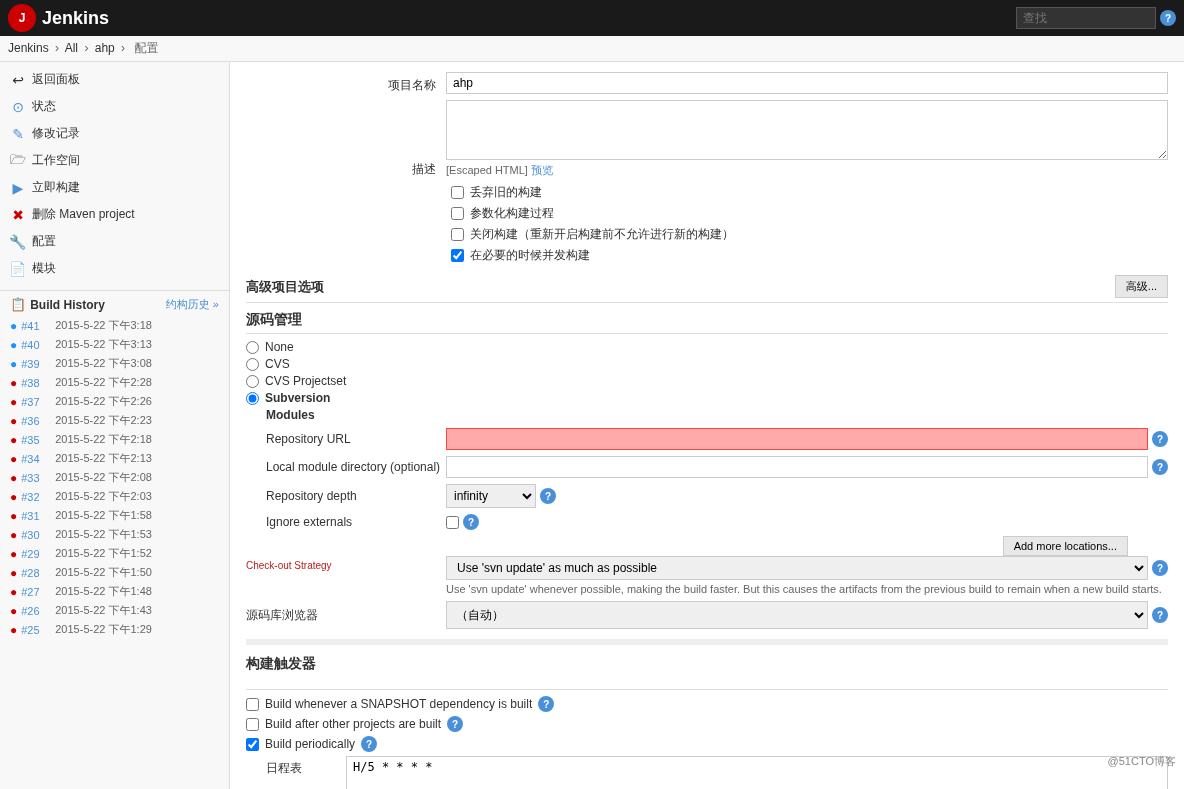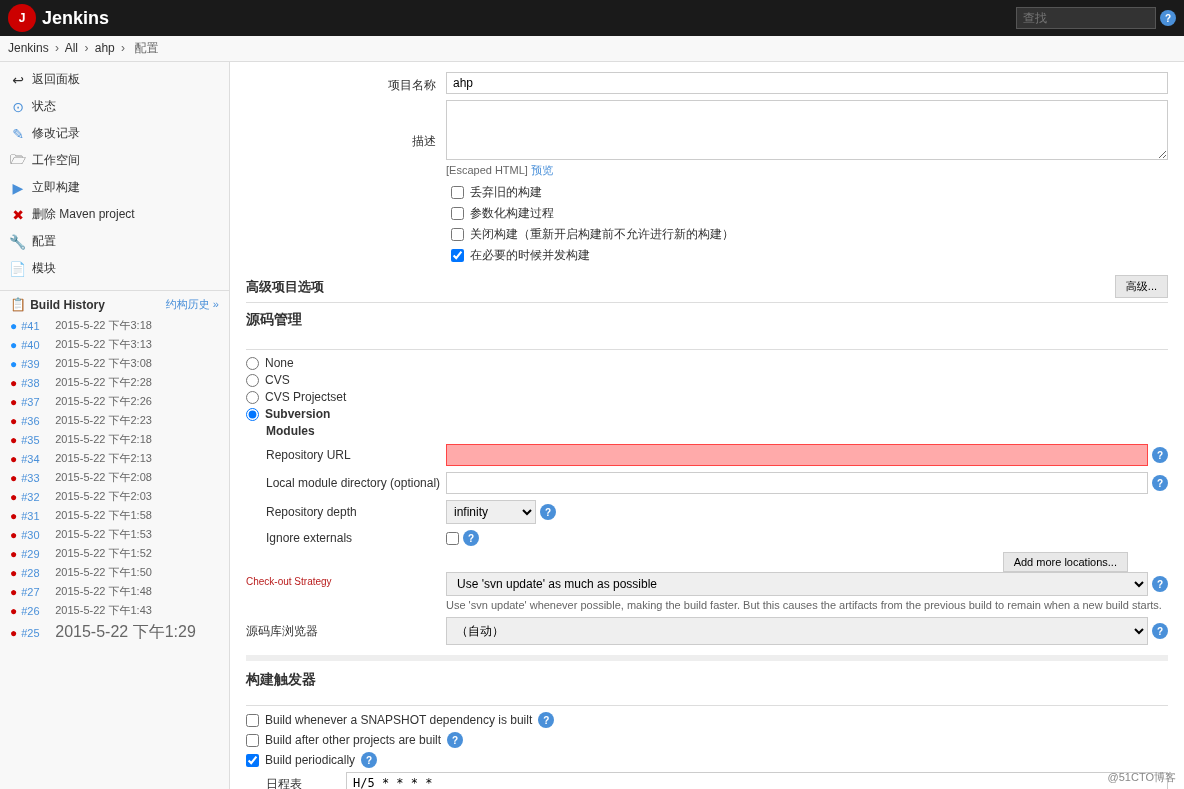--- a/index.html
+++ b/index.html
@@ -33,21 +33,21 @@
     .build-history-link { color: #4a90d9; font-size: 11px; text-decoration: none; }
     .build-list { list-style: none; }
     .build-list li { display: flex; align-items: center; gap: 4px; padding: 2px 10px; font-size: 11px; }
     .build-list li a { color: #4a90d9; text-decoration: none; min-width: 30px; }
     .build-list li span { color: #666; font-size: 11px; }
 
     
     .main-content { flex: 1; overflow-y: auto; padding: 10px 16px; background: white; }
 
     
-    .form-row { display: flex; align-items: center; margin-bottom: 6px; }
+    .form-row { display: flex; align-items: flex-end; margin-bottom: 6px; }
     .form-label { width: 200px; min-width: 200px; padding: 4px 10px 0 0; text-align: right; font-size: 12px; color: #333; }
     .form-field { flex: 1; }
     .form-field input[type="text"] { width: 100%; border: 1px solid #ccc; padding: 3px 6px; font-size: 12px; }
     .form-field textarea { width: 100%; border: 1px solid #ccc; padding: 3px 6px; font-size: 12px; height: 60px; resize: vertical; }
 
     .checkbox-row { display: flex; align-items: center; gap: 6px; margin-bottom: 4px; font-size: 12px; }
     .checkbox-row input[type="checkbox"] { margin: 0; }
     .section-title { font-size: 14px; font-weight: bold; color: #333; margin: 8px 0 6px; }
 
     .advanced-btn { background: #e8e8e8; border: 1px solid #ccc; padding: 3px 10px; font-size: 11px; cursor: pointer; float: right; }
@@ -89,21 +89,21 @@
     .escaped-link { color: #4a90d9; font-size: 11px; text-decoration: none; }
     .escaped-label { font-size: 11px; color: #666; }
 
     
     .jenkins-logo { width: 28px; height: 28px; background: #c00; border-radius: 50%; display: flex; align-items: center; justify-content: center; color: white; font-size: 12px; font-weight: bold; }
 
     .subversion-bold { font-weight: bold; }
 
     .right-float-btn-row { text-align: right; padding-right: 20px; margin-bottom: 6px; }
 
-    .watermark { position: fixed; bottom: 4px; right: 8px; font-size: 11px; color: #888; }
+    .watermark { position: fixed; bottom: 20px; right: 8px; font-size: 11px; color: #888; }
   </style>
 </head>
 <body>
 
 <div class="header">
   <div class="header-logo">
     <div class="jenkins-logo">J</div>
     <span>Jenkins</span>
   </div>
   <div class="header-search">
@@ -261,21 +261,21 @@
             <span style="color: rgb(102, 102, 102); font-size: 11px;">2015-5-22 下午1:48</span>
           </li>
           <li>
             <span style="color: rgb(204, 0, 0); font-size: 12px;">●</span>
             <a href="#" style="color: rgb(74, 144, 217); font-size: 11px; text-decoration: none; min-width: 30px;">#26</a>
             <span style="color: rgb(102, 102, 102); font-size: 11px;">2015-5-22 下午1:43</span>
           </li>
           <li>
             <span style="color: rgb(204, 0, 0); font-size: 12px;">●</span>
             <a href="#" style="color: rgb(74, 144, 217); font-size: 11px; text-decoration: none; min-width: 30px;">#25</a>
-            <span style="color: rgb(102, 102, 102); font-size: 16px;">2015-5-22 下午1:29</span>
+            <span style="color: rgb(102, 102, 102); font-size: 11px;">2015-5-22 下午1:29</span>
           </li>
         </ul>
     </div>
   </div>
 
   <div class="main-content">
 
     <div class="form-row">
       <div class="form-label">项目名称</div>
       <div class="form-field">
@@ -314,21 +314,21 @@
     </div>
 
     <div style="margin-bottom:8px;">
       <div style="display:flex; justify-content:space-between; align-items:center; border-bottom:1px solid #ddd; padding-bottom:0; margin-bottom:4px;">
         <span class="section-title" style="font-size:13px; font-weight:bold;">高级项目选项</span>
         <button class="advanced-btn">高级...</button>
       </div>
     </div>
 
     <div class="scm-section">
-      <div style="font-size:14px; font-weight:bold; margin-bottom:6px; border-bottom:1px solid #ddd; padding-bottom:20px;">
+      <div style="font-size:14px; font-weight:bold; margin-bottom:6px; border-bottom:1px solid #ddd; padding-bottom:4px;">
         <span>源码管理</span>
       </div>
       <div class="radio-row">
         <input type="radio" name="scm" style="">
         <label>None</label>
       </div>
       <div class="radio-row">
         <input type="radio" name="scm" style="">
         <label>CVS</label>
       </div>

